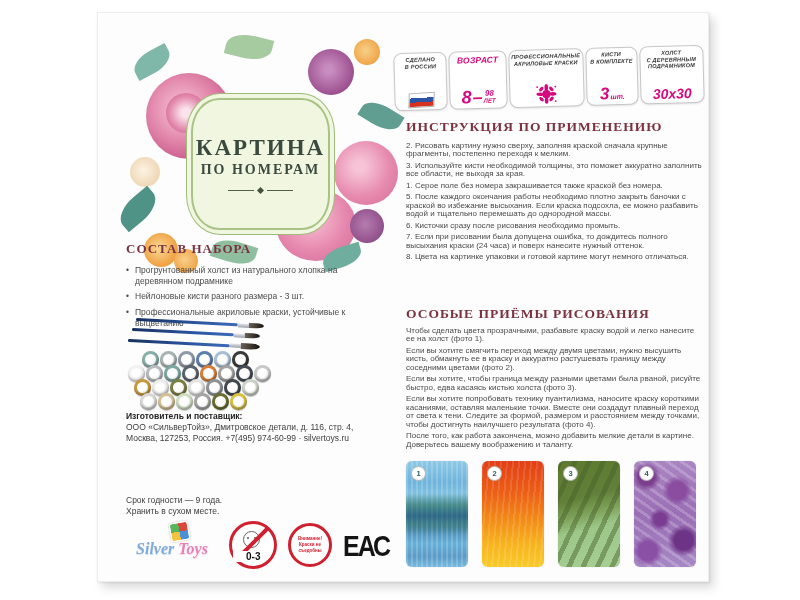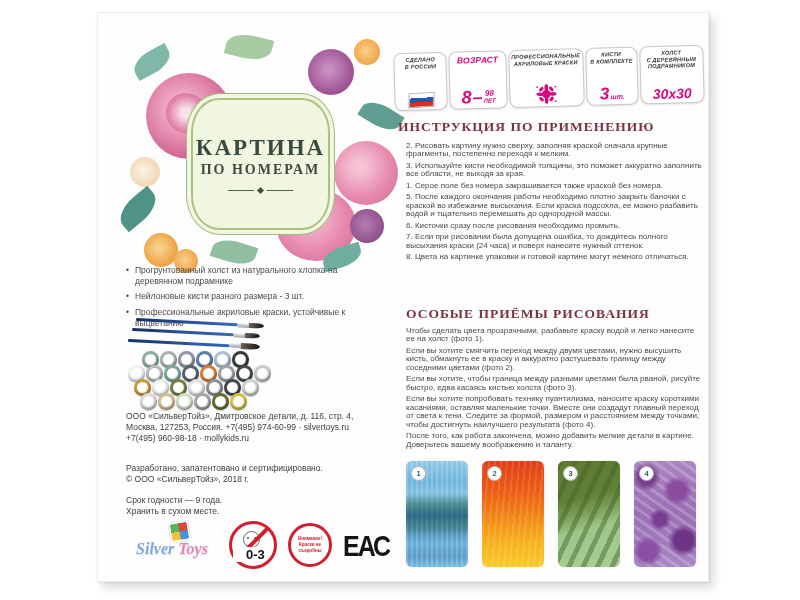--- a/index.html
+++ b/index.html
@@ -84,34 +84,34 @@
   .brand-words{position:absolute;left:0;top:20px;width:92px;text-align:center;white-space:nowrap;
         font-family:"Liberation Serif",serif;font-style:italic;font-weight:700;font-size:16px;}
   .brand-silver{color:#7fa9d8;text-shadow:0 0 1px #fff,0 1px 1px #c9d8ea;}
   .brand-toys{color:#e87fb5;text-shadow:0 0 1px #fff,0 1px 1px #f3cfe2;}
   .age-mark{position:relative;width:42px;height:42px;border:3.5px solid #cf2030;border-radius:50%;background:#fff;}
   .age-mark .head{position:absolute;left:11px;top:7px;width:15px;height:15px;border:1.5px solid #666;border-radius:50%;}
   .age-mark .head::before,.age-mark .head::after{content:"";position:absolute;top:5px;width:2px;height:2px;
         border-radius:50%;background:#555;}
   .age-mark .head::before{left:3px;}.age-mark .head::after{right:3px;}
   .age-mark .bar{position:absolute;left:18px;top:-3px;width:4px;height:46px;background:#cf2030;transform:rotate(45deg);}
-  .age-label{position:absolute;left:1px;bottom:4px;background:#fff;font-weight:900;font-size:13px;color:#111;padding-left:13px;}
+  .age-label{position:absolute;left:1px;bottom:4px;background:#fff;font-weight:900;font-size:10px;color:#111;padding-left:13px;}
   .not-edible{width:38px;height:38px;border:3px solid #cf2030;border-radius:50%;background:#fff;
         display:flex;flex-direction:column;align-items:center;justify-content:center;}
   .not-edible span{font-size:4.5px;font-weight:700;color:#cf2030;line-height:1.3;}
   .eac{font-weight:900;font-size:25px;letter-spacing:-2px;color:#141414;transform:scaleY(1.2);
        font-family:"Liberation Sans",sans-serif;}
   .recycle{position:relative;width:40px;height:50px;text-align:center;}
   .recycle-glyph{font-size:30px;line-height:1;color:#2e9e44;}
   .recycle-num{position:absolute;left:0;right:0;top:10px;font-weight:700;font-size:9px;color:#14581f;
        text-shadow:0 0 2px #fff,0 0 2px #fff;}
   .recycle-mat{font-weight:800;font-size:9.5px;color:#111;margin-top:-4px;letter-spacing:.5px;}
 
   
-  .instr-heading{left:300px;top:106px;font-size:13.5px;}
+  .instr-heading{left:308px;top:106px;font-size:13.5px;}
   .instr-list{position:absolute;left:308px;top:129px;width:296px;}
   .instr-list p{margin:0 0 3px;font-size:8px;line-height:1.06;color:#4a4a4a;}
   .tech-heading{left:308px;top:293px;font-size:13.5px;}
   .tech-list{position:absolute;left:308px;top:314px;width:296px;}
   .tech-list p{margin:0 0 3px;font-size:8px;line-height:1.06;color:#4a4a4a;}
 
   .photos{position:absolute;left:308px;top:448px;display:flex;gap:14px;}
   .photo{width:62px;height:106px;border-radius:6px;position:relative;box-shadow:0 0 1px rgba(0,0,0,.3);}
   .photo-num{position:absolute;left:5px;top:5px;width:13px;height:13px;border-radius:50%;background:#fff;
        border:1px solid #b5b5b5;display:flex;align-items:center;justify-content:center;
@@ -207,20 +207,21 @@
         <div class="logo-line1">КАРТИНА</div>
         <div class="logo-line2">ПО НОМЕРАМ</div>
         <div class="orn">
           <span class="orn-line"></span>
           <span class="orn-diamond"></span>
           <span class="orn-line"></span>
         </div>
       </div>
     </div>
 
+    <div class="sec-heading kit-heading">СОСТАВ НАБОРА</div>
     <ul class="kit-list">
 
     <li>Прогрунтованный холст из натурального хлопка на деревянном подрамнике</li>
         <li>Нейлоновые кисти разного размера - 3 шт.</li>
         <li>Профессиональные акриловые краски, устойчивые к выцветанию</li>
       </ul>
 
     <div class="brushes">
       <div class="brush" style="left:10px;top:4px;">
         <span class="handle"></span>
@@ -275,32 +276,27 @@
       <span class="pot" style="background: rgb(216, 216, 216);"></span>
           <span class="pot" style="background: rgb(213, 191, 148);"></span>
           <span class="pot" style="background: rgb(207, 223, 194);"></span>
           <span class="pot" style="background: rgb(165, 165, 165);"></span>
           <span class="pot" style="background: rgb(106, 110, 49);"></span>
           <span class="pot" style="background: rgb(214, 193, 66);"></span>
         </div>
     </div>
 
     <div class="text-block man-block">
+      <div class="man-heading">Изготовитель и поставщик:</div>
       <div>
 
       <div>ООО «СильверТойз», Дмитровское детали, д. 116, стр. 4,</div>
           <div>Москва, 127253, Россия. +7(495) 974-60-99 · silvertoys.ru</div>
-          <div>+7(495) 960-98-18 · mollykids.ru</div>
-        </div>
-    </div>
-    <div class="text-block legal-block">
-
-    <div>Разработано, запатентовано и сертифицировано.</div>
-        <div>© ООО «СильверТойз», 2018 г.</div>
-      </div>
+        </div>
+    </div>
     <div class="text-block shelf-block">
 
     <div>Срок годности — 9 года.</div>
         <div>Хранить в сухом месте.</div>
       </div>
 
     <div class="marks">
       <div class="brand">
         <div class="cube"></div>
         <div class="brand-words">

